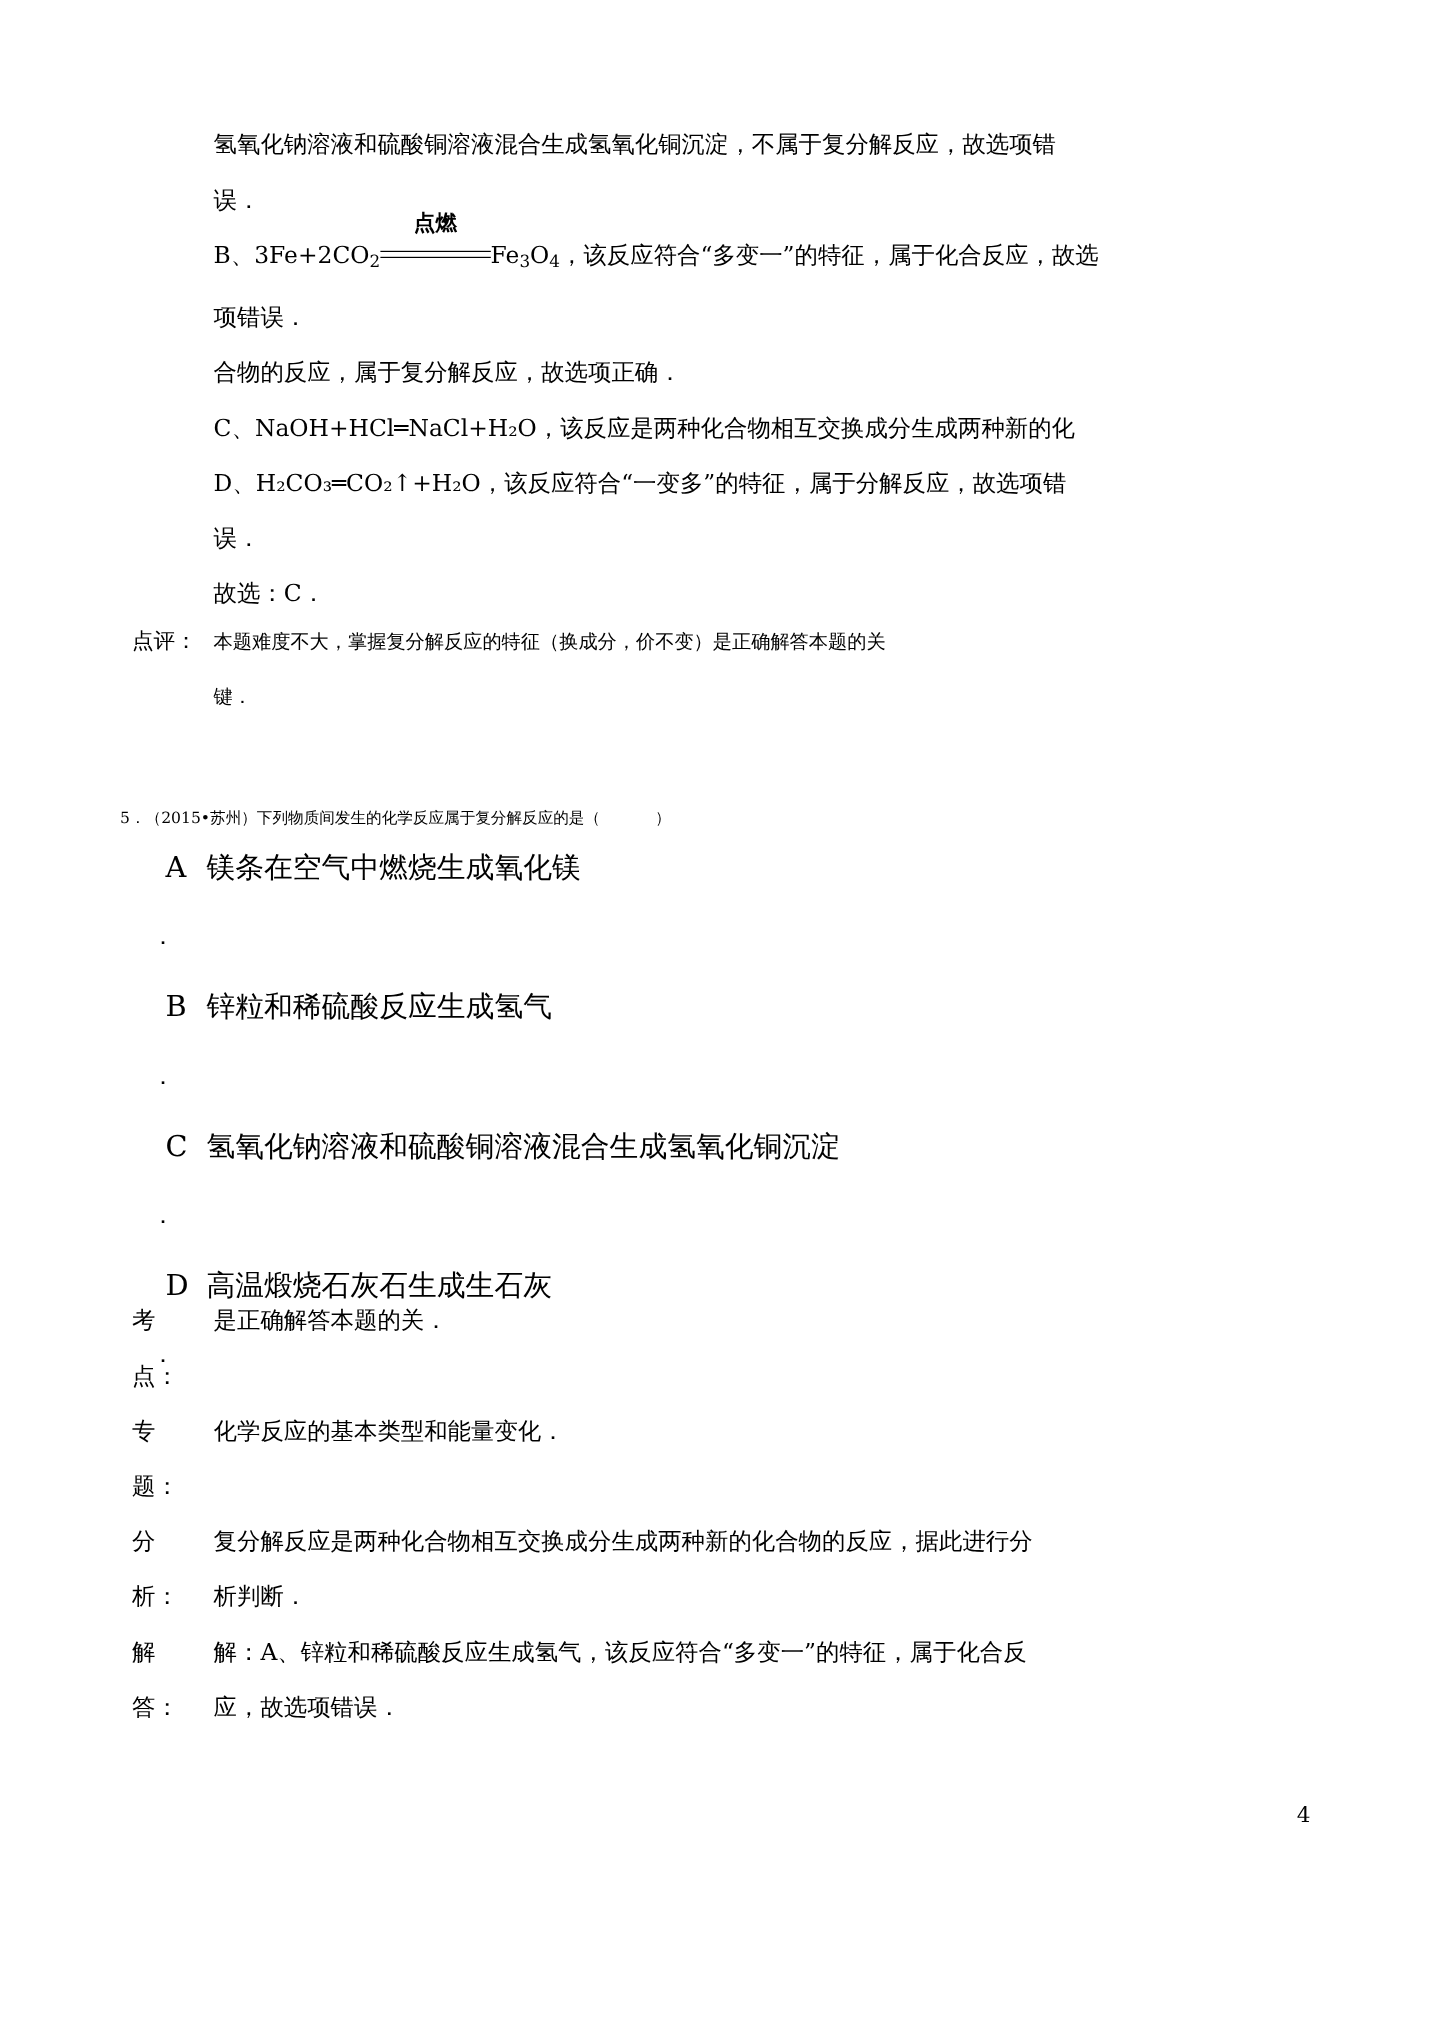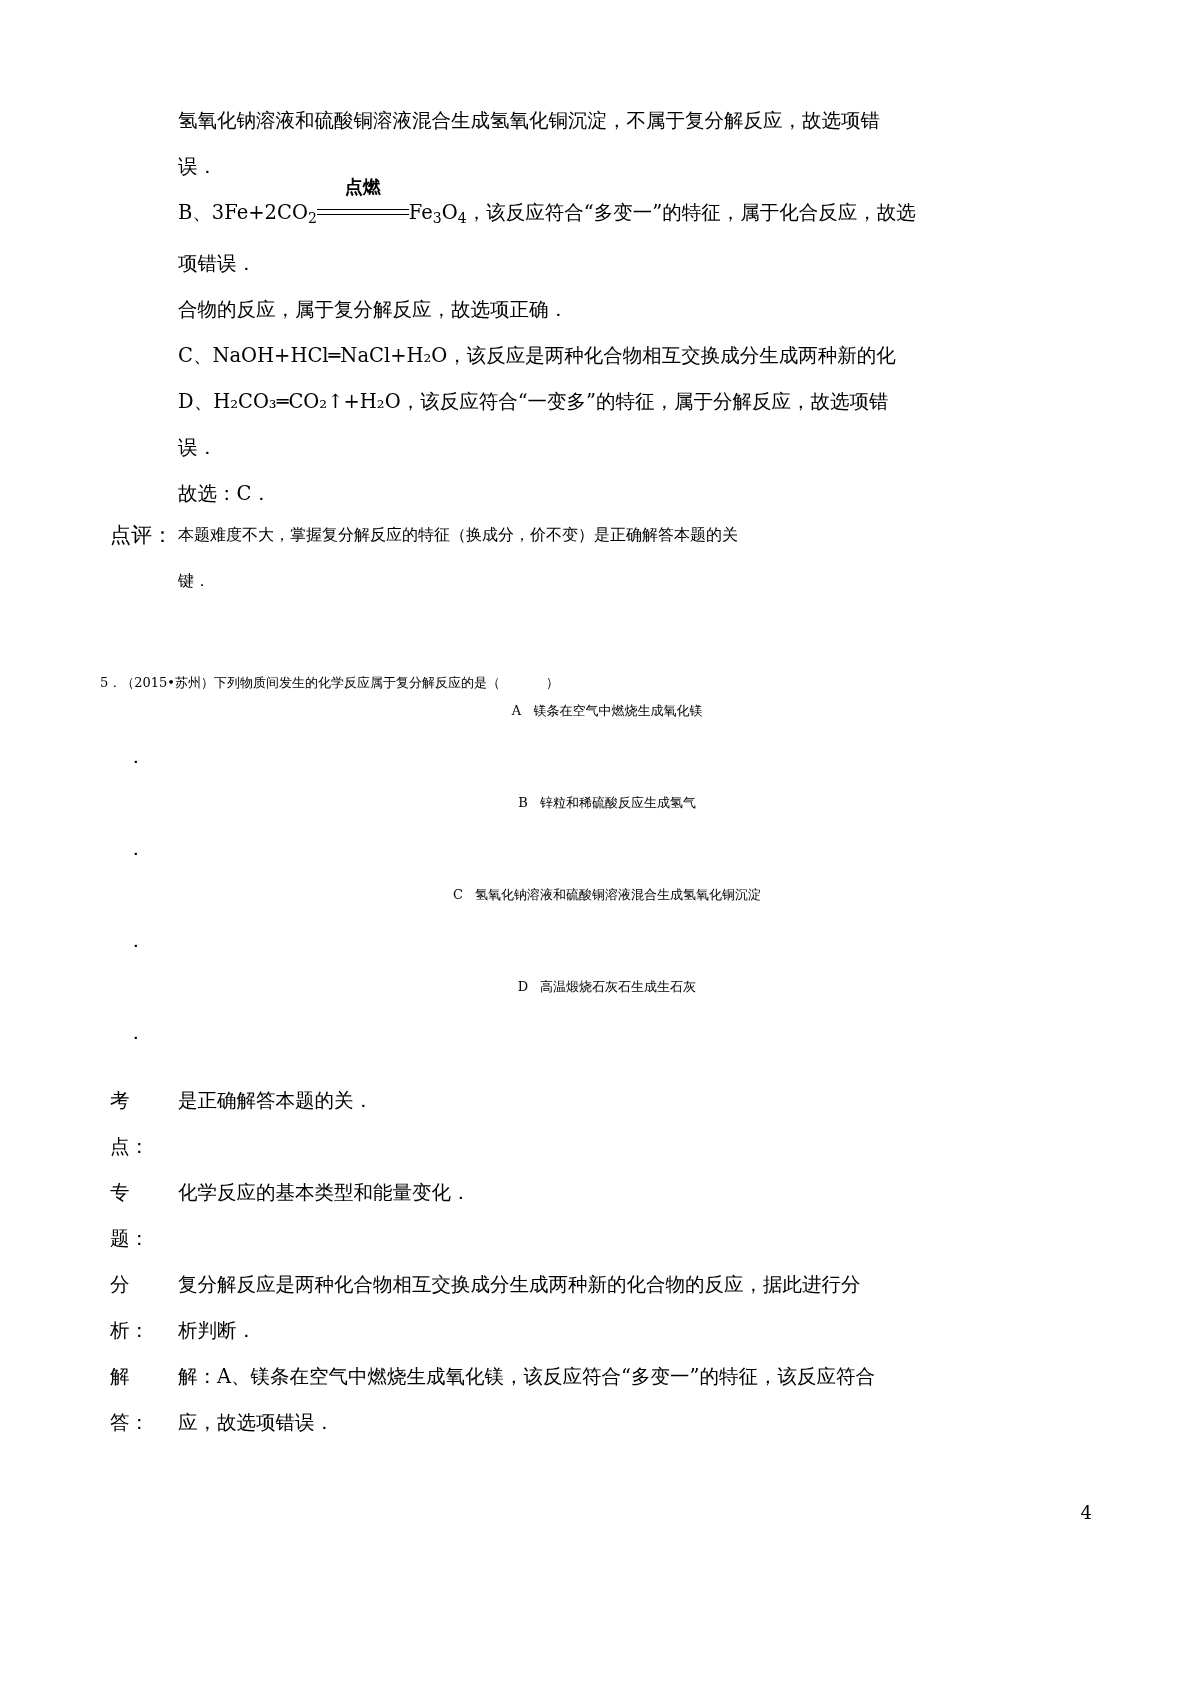--- a/index.html
+++ b/index.html
@@ -59,21 +59,21 @@
     border-bottom: 1.6px solid #000;
     height: 4px;
     vertical-align: 4px;
   }
 
   
   .comment-label {
     position: absolute;
     left: 110px;
     top: 512px;
-    font-size: 21px;
+    font-size: 18px;
     line-height: 46px;
   }
   .comment-body {
     position: absolute;
     left: 178px;
     top: 512px;
     width: 890px;
     font-size: 16px;
     line-height: 46px;
   }
@@ -89,24 +89,23 @@
   }
   .paren-gap { display: inline-block; width: 46px; }
 
   .choices {
     position: absolute;
     left: 126px;
     top: 688px;
     width: 950px;
   }
   .choice {
-    font-size: 13px;
-    line-height: 46px;
-    margin: 0;
-    text-align: center;
+    font-size: 24px;
+    line-height: 46px;
+    margin: 12px;
   }
   .choice .ltr {
     display: inline-block;
     width: 34px;
   }
   .choice-dot {
     font-size: 19.5px;
     line-height: 46px;
     margin: 0;
   }
@@ -224,21 +223,21 @@
       <div class="meta-key">分</div>
       <div class="meta-val">复分解反应是两种化合物相互交换成分生成两种新的化合物的反应，据此进行分</div>
     </div>
     <div class="meta-row">
       <div class="meta-key">析：</div>
       <div class="meta-val">析判断．</div>
     </div>
 
     <div class="meta-row">
       <div class="meta-key">解</div>
-      <div class="meta-val">解：A、镁条在空气中燃烧生成氧化镁，该反应符合“多变一”的特征，该反应符合</div>
+      <div class="meta-val">解：A、锌粒和稀硫酸反应生成氢气，该反应符合“多变一”的特征，属于化合反</div>
     </div>
     <div class="meta-row">
       <div class="meta-key">答：</div>
       <div class="meta-val">应，故选项错误．</div>
     </div>
 
   </div>
 
   <div class="page-number">4</div>
 

